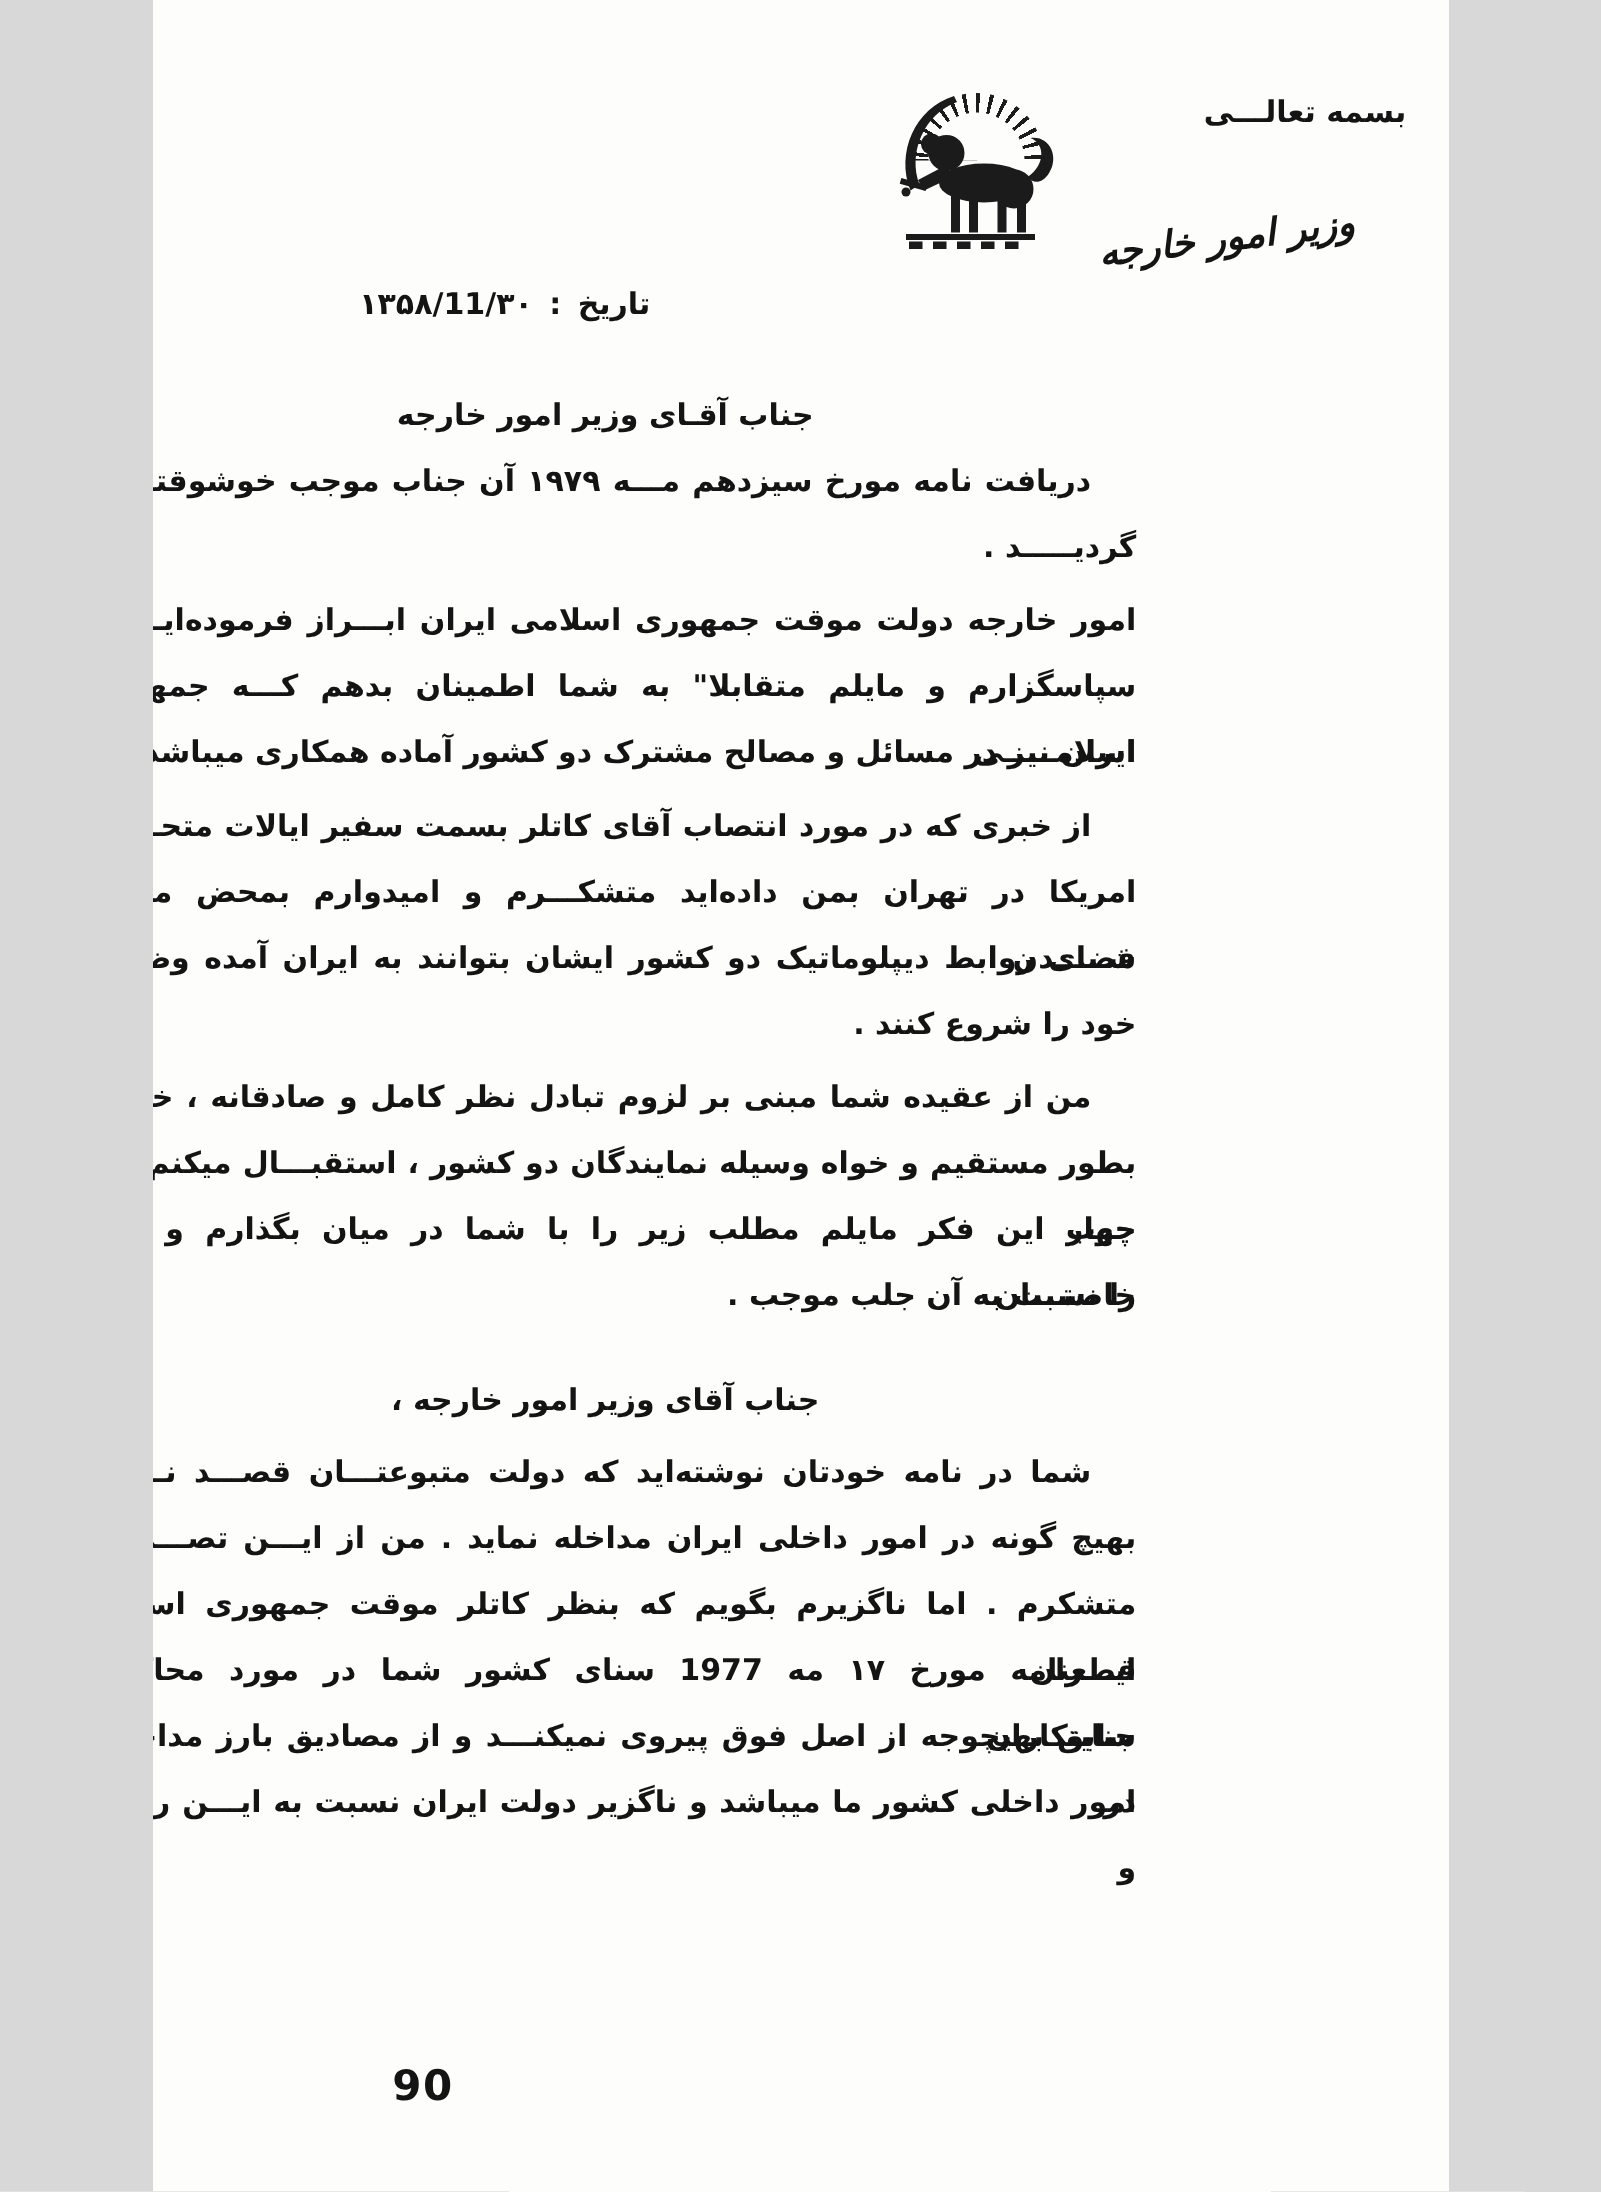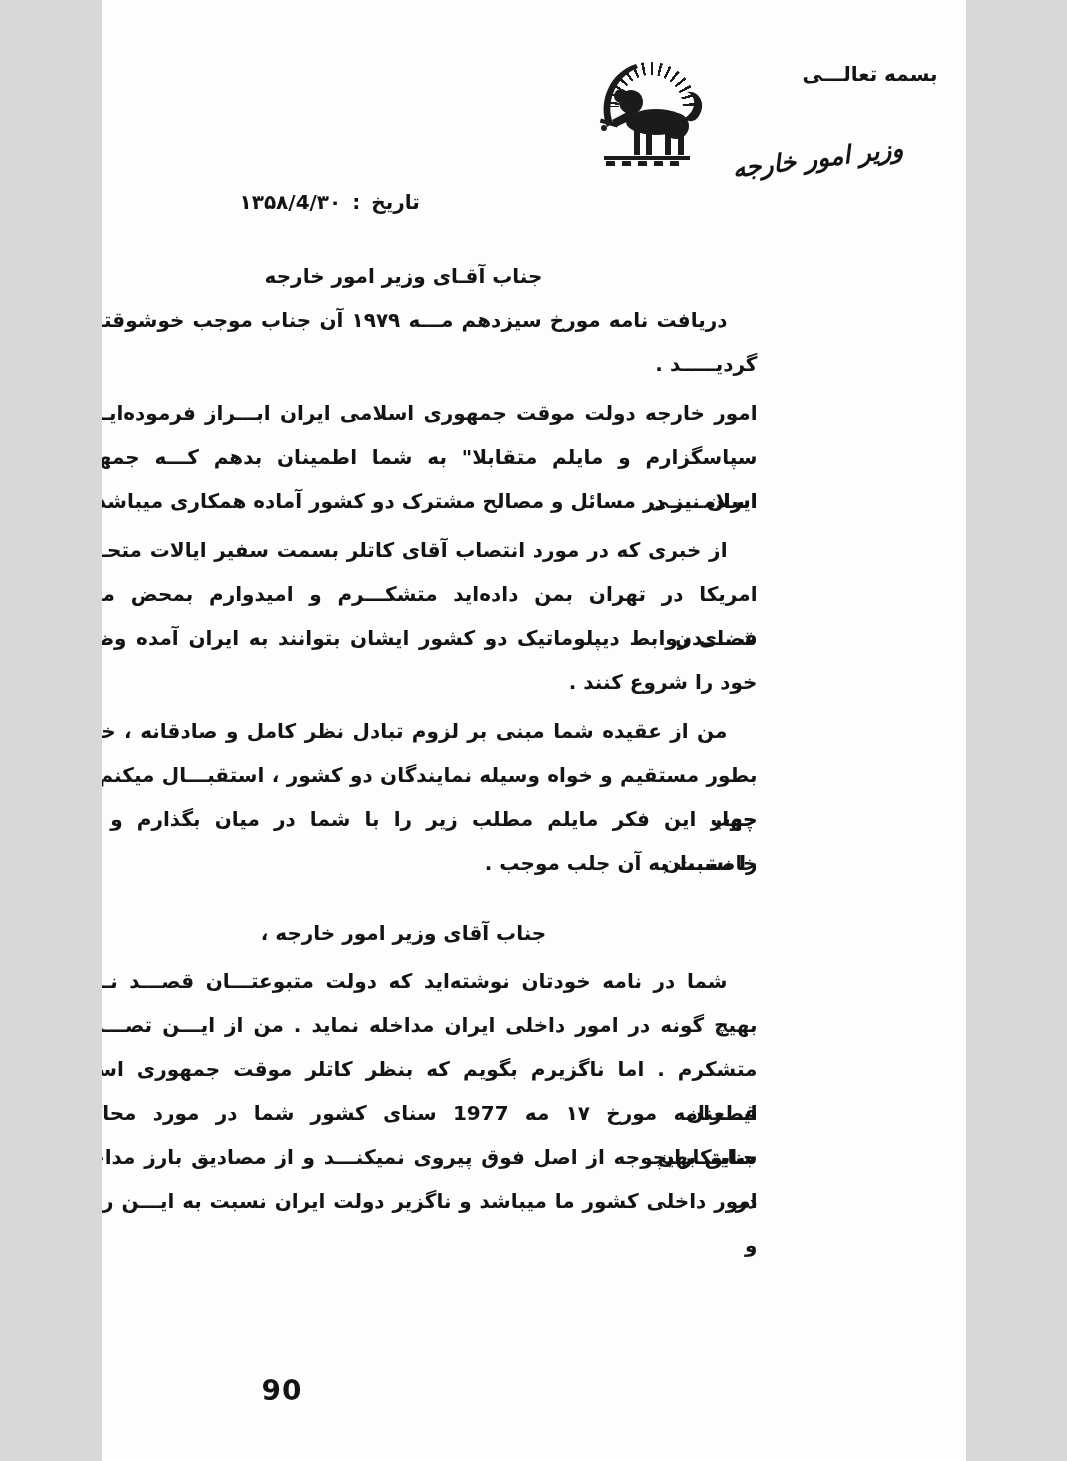--- a/index.html
+++ b/index.html
@@ -99,21 +99,21 @@
         <rect x="76" y="101" width="9" height="5"></rect>
         <rect x="92" y="101" width="9" height="5"></rect>
       </g>
     </svg>
   </div>
 
   <div class="handwritten">وزیر امور خارجه</div>
 
   <div class="date-line">
     <span>تاریخ :</span>
-    <span>۱۳۵۸/4/۳۰</span>
+    <span>۱۳۵۸/11/۳۰</span>
   </div>
 
   <div class="body-text">
 
     <div class="salutation">جناب آقـای وزیر امور خارجه</div>
 
     <div class="para">
       <div class="line first">دریافت نامه مورخ سیزدهم مـــه ۱۹۷۹ آن جناب موجب خوشوقتـــــی</div>
       <div class="line last">گردیـــــد .</div>
     </div>

